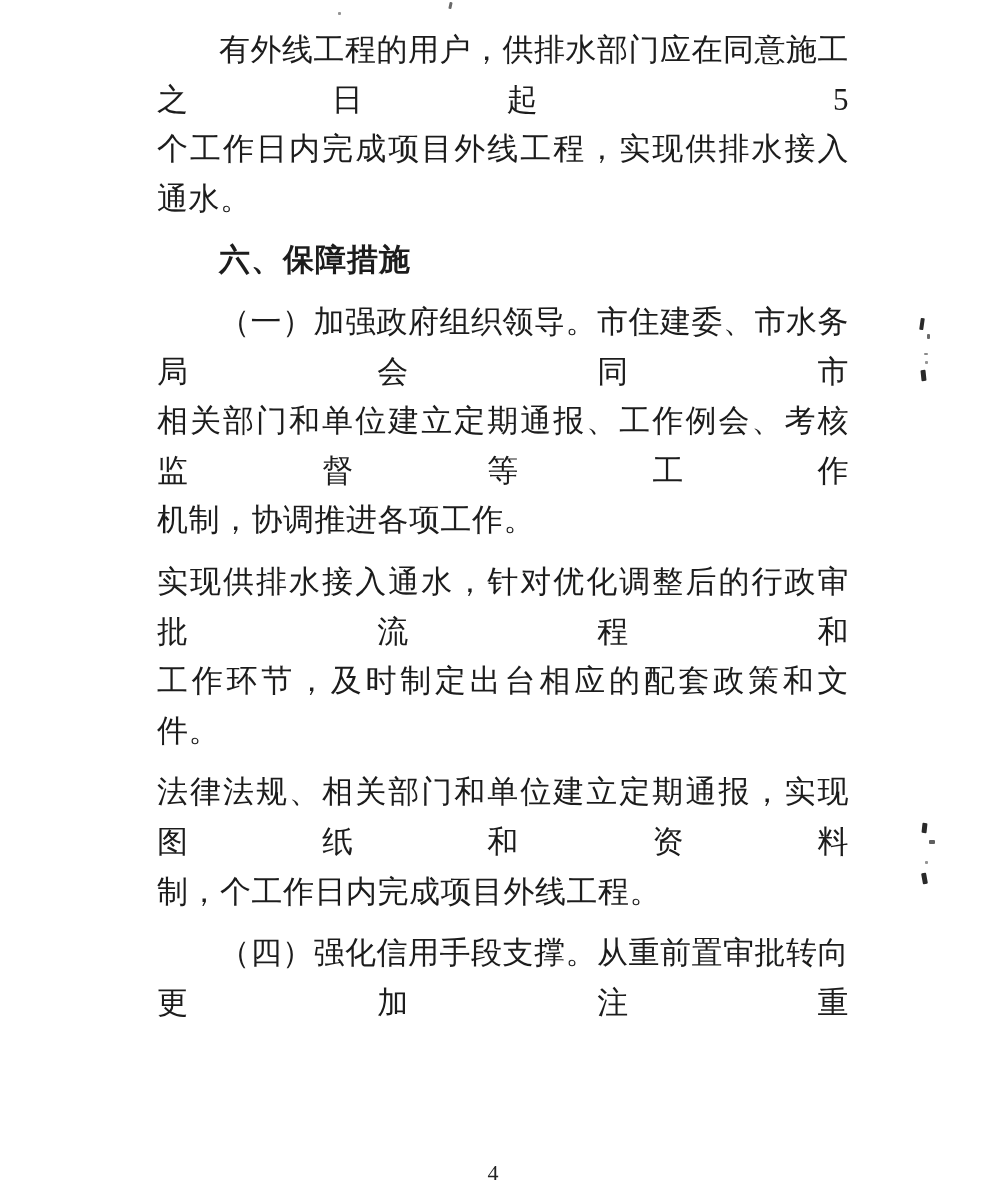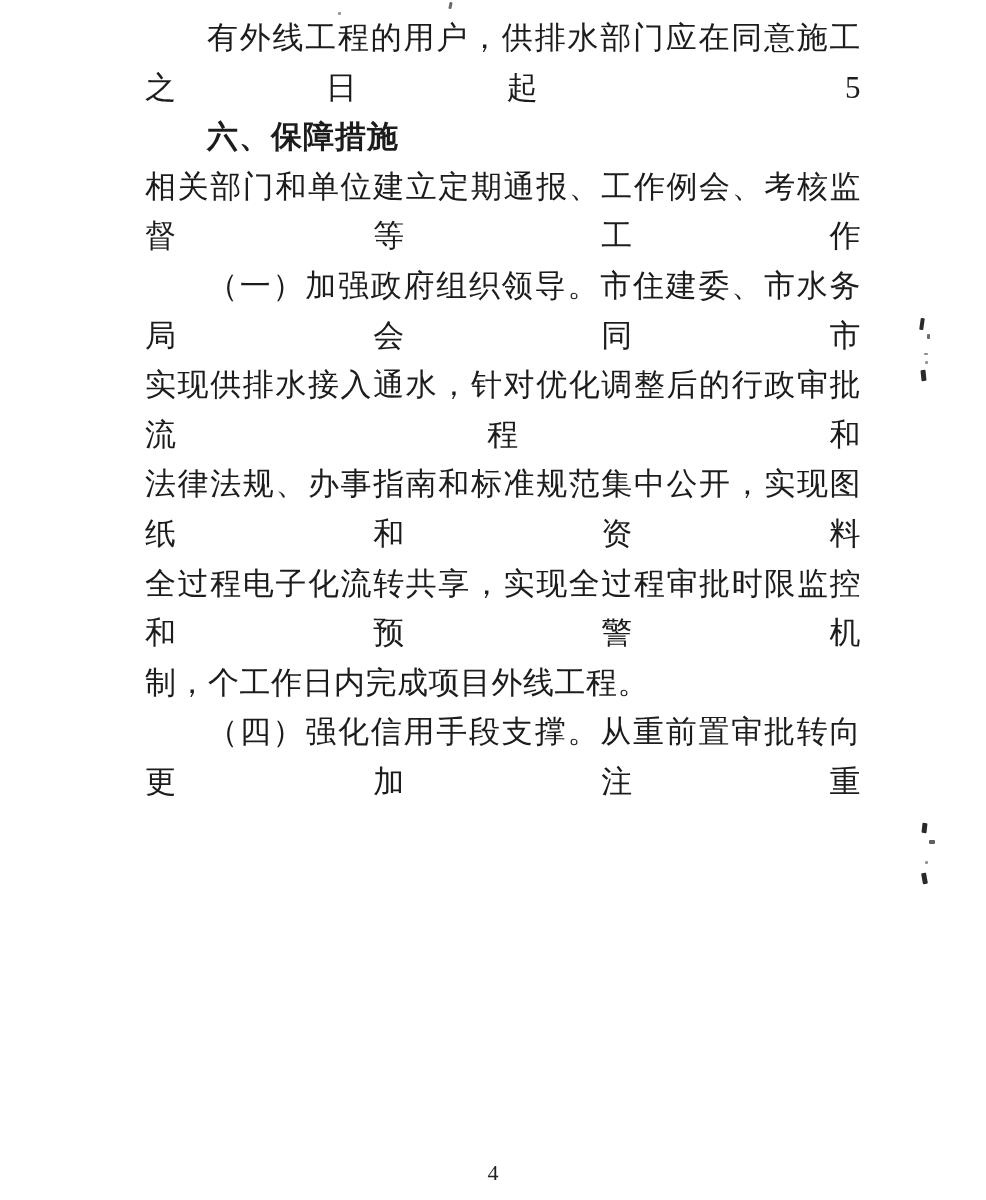--- a/index.html
+++ b/index.html
@@ -19,21 +19,21 @@
   .doc-body {
     position: absolute;
     left: 145px;
     top: 13px;
     width: 716px;
     font-size: 31px;
     line-height: 49.6px;
     letter-spacing: 0.5px;
     text-rendering: optimizeLegibility;
   }
-  .block { margin: 0; }
+  .block { margin: 12px; }
   .line {
     text-align: justify;
     white-space: normal;
   }
   .line.indent { text-indent: 62px; }
   .line.fill {
     text-align: justify;
     text-align-last: justify;
   }
   .block.heading .line {
@@ -83,34 +83,36 @@
   <div class="speck s6"></div>
   <div class="speck s7"></div>
   <div class="speck s8"></div>
   <div class="speck s9"></div>
   <div class="speck s10"></div>
   <div class="speck s11"></div>
 
   <main class="doc-body" id="doc-body">
       <div class="block paragraph">
         <div class="line indent fill">有外线工程的用户，供排水部门应在同意施工之日起 5</div>
+        <div class="line">个工作日内完成项目外线工程，实现供排水接入通水。</div>
       </div>
       <div class="block heading">
         <div class="line indent">六、保障措施</div>
       </div>
       <div class="block paragraph">
+        <div class="line indent fill">（一）加强政府组织领导。市住建委、市水务局会同市</div>
         <div class="line fill">相关部门和单位建立定期通报、工作例会、考核监督等工作</div>
-        <div class="line indent fill">（一）加强政府组织领导。市住建委、市水务局会同市</div>
+        <div class="line">机制，协调推进各项工作。</div>
       </div>
       <div class="block paragraph">
         <div class="line fill">实现供排水接入通水，针对优化调整后的行政审批流程和</div>
+        <div class="line">工作环节，及时制定出台相应的配套政策和文件。</div>
       </div>
       <div class="block paragraph">
-        <div class="line fill">法律法规、办事指南和标准规范集中公开，实现图纸和资料</div>
-        <div class="line fill">全过程电子化流转共享，实现全过程审批时限监控和预警机</div>
+        <div class="line fill">法律法规、相关部门和单位建立定期通报，实现图纸和资料</div>
         <div class="line">制，个工作日内完成项目外线工程。</div>
       </div>
       <div class="block paragraph">
         <div class="line indent fill">（四）强化信用手段支撑。从重前置审批转向更加注重</div>
       </div>
     </main>
 
   <footer class="page-footer">
     <span>4</span>
   </footer>

